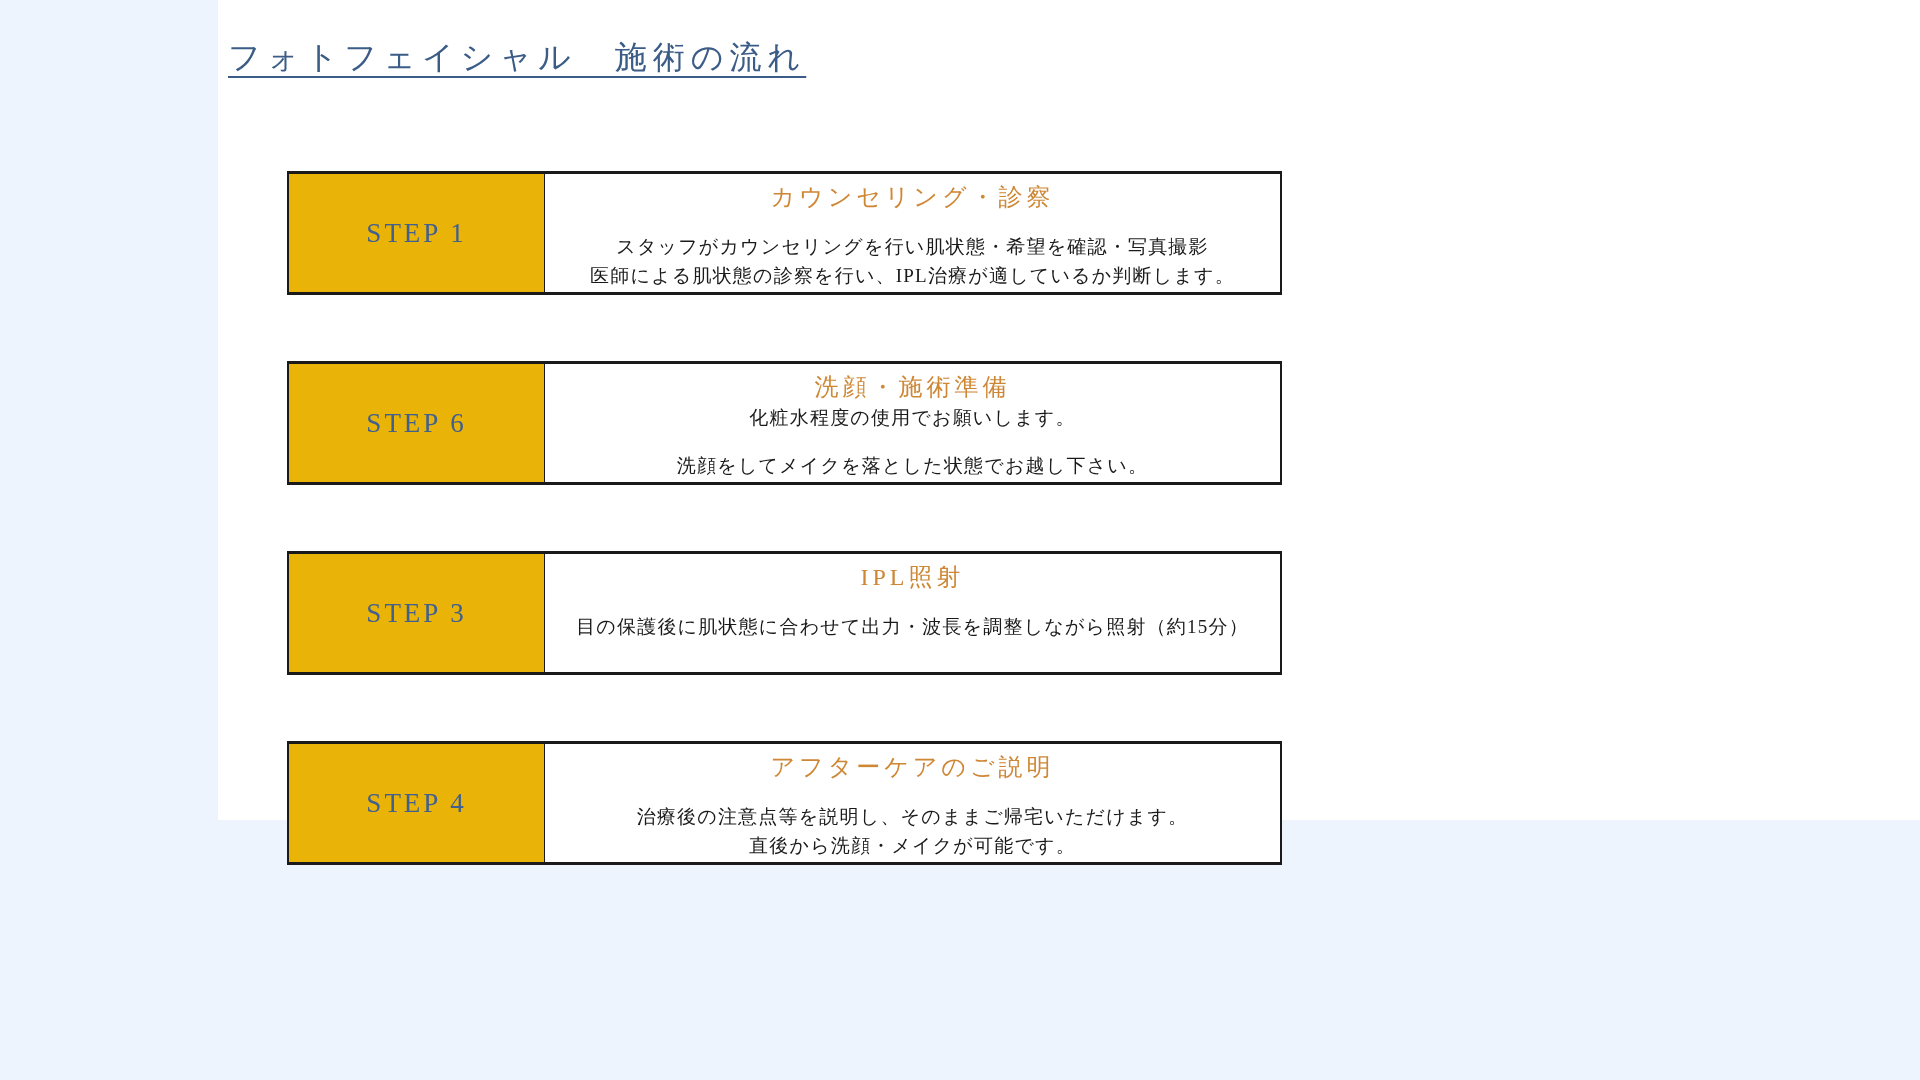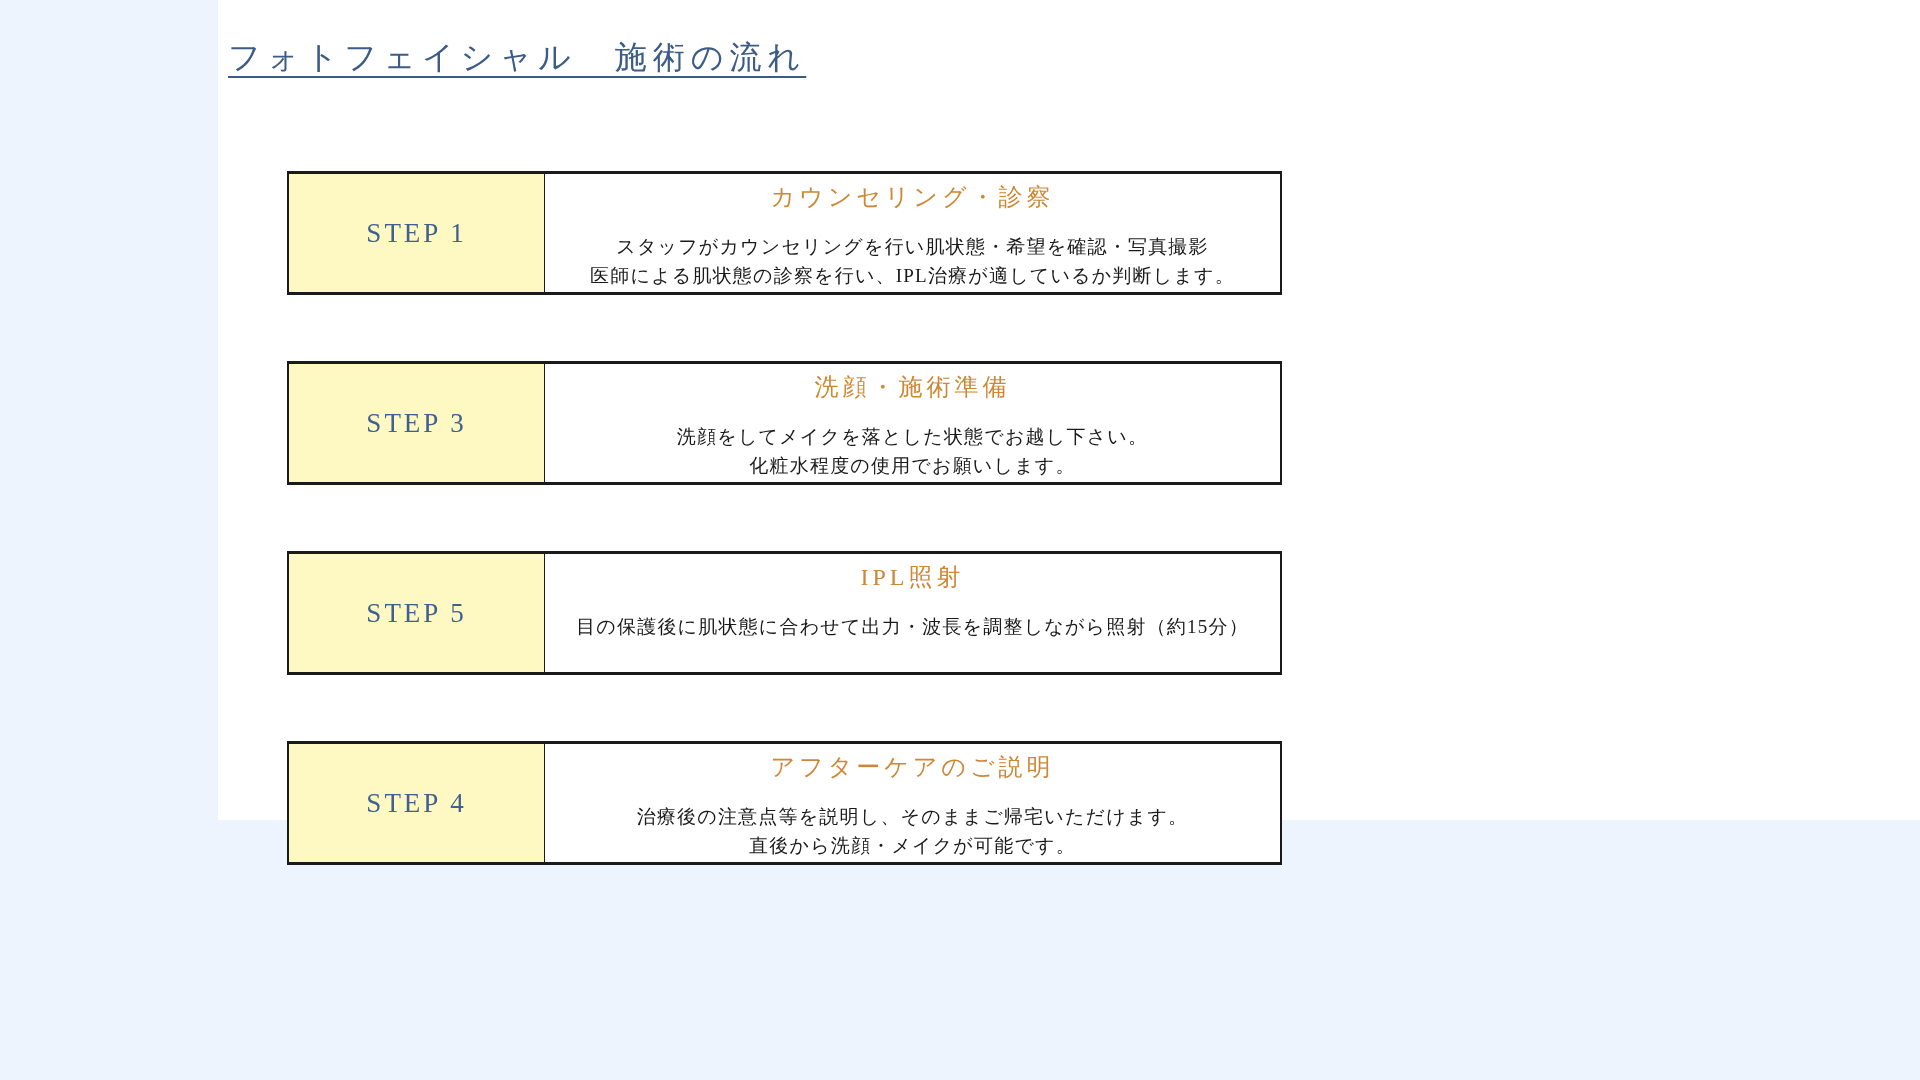--- a/index.html
+++ b/index.html
@@ -49,21 +49,21 @@
     border-left: 2px solid #1a1a1a;
     border-right: 2px solid #1a1a1a;
     box-sizing: border-box;
     margin-bottom: 66px;
     background: #ffffff;
   }
   .step-box:last-child { margin-bottom: 0; }
   .step-label-cell {
     width: 256px;
     flex: 0 0 256px;
-    background: #fef9c3;
+    background: #eab308;
     border-right: 1px solid #1a1a1a;
     display: flex;
     align-items: center;
     justify-content: center;
     box-sizing: border-box;
   }
   .step-label {
     font-size: 27px;
     color: #3f6090;
     letter-spacing: 3px;
@@ -110,32 +110,32 @@
       </div>
       <div class="step-body-cell">
         <div class="step-heading">カウンセリング・診察</div>
         <div class="step-line">スタッフがカウンセリングを行い肌状態・希望を確認・写真撮影</div>
         <div class="step-line second">医師による肌状態の診察を行い、IPL治療が適しているか判断します。</div>
       </div>
     </div>
 
     <div class="step-box">
       <div class="step-label-cell">
-        <span class="step-label">STEP 3</span>
+        <span class="step-label">STEP 6</span>
       </div>
       <div class="step-body-cell">
         <div class="step-heading">洗顔・施術準備</div>
+        <div class="step-line second">化粧水程度の使用でお願いします。</div>
         <div class="step-line">洗顔をしてメイクを落とした状態でお越し下さい。</div>
-        <div class="step-line second">化粧水程度の使用でお願いします。</div>
       </div>
     </div>
 
     <div class="step-box">
       <div class="step-label-cell">
-        <span class="step-label">STEP 5</span>
+        <span class="step-label">STEP 3</span>
       </div>
       <div class="step-body-cell">
         <div class="step-heading">IPL照射</div>
         <div class="step-line">目の保護後に肌状態に合わせて出力・波長を調整しながら照射（約15分）</div>
       </div>
     </div>
 
     <div class="step-box">
       <div class="step-label-cell">
         <span class="step-label">STEP 4</span>

